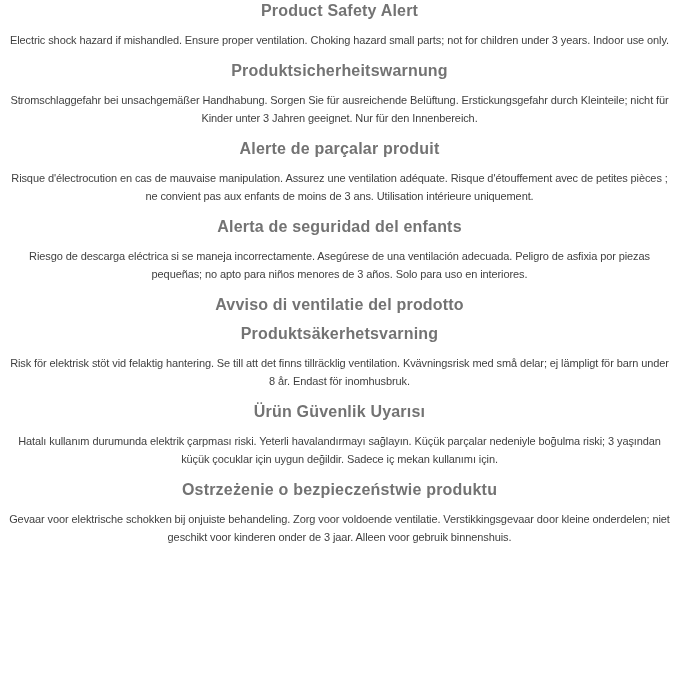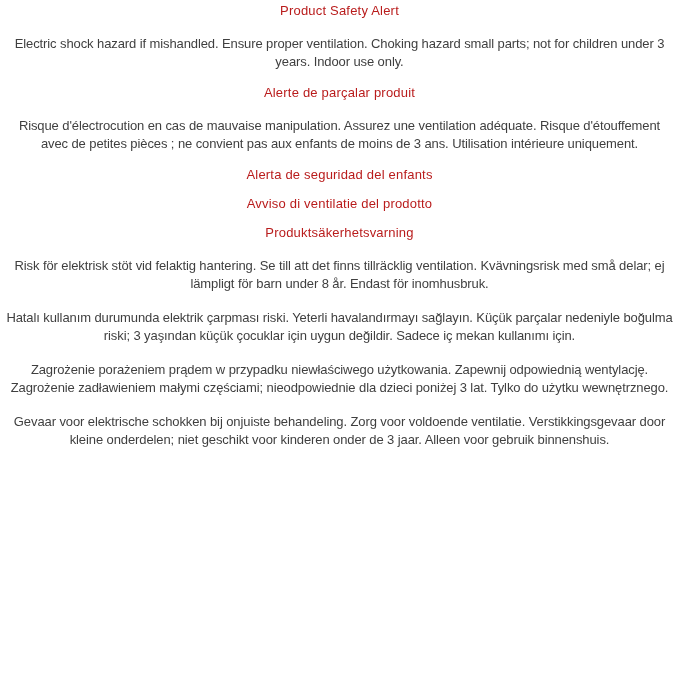--- a/index.html
+++ b/index.html
@@ -15,70 +15,76 @@
   }
   .doc {
     box-sizing: border-box;
     width: 679px;
     padding: 2px 6px 0 6px;
   }
   .safety-section {
     text-align: center;
   }
   .section-heading {
-    font-size: 13px;
-    font-weight: 400;
+    font-size: 16px;
+    font-weight: 700;
     line-height: 17px;
-    color: #b91c1c;
+    color: #737373;
     letter-spacing: 0.2px;
     margin: 0 0 12px 0;
   }
   .section-body {
-    font-size: 13px;
+    font-size: 11px;
     font-weight: 400;
     line-height: 18px;
     color: #3f3f3f;
     letter-spacing: -0.1px;
-    margin: 16px auto 13px auto;
+    margin: 8px auto 13px auto;
     max-width: 667px;
   }
 </style>
 </head>
 <body>
 
 <main class="doc">
 
   <section class="safety-section">
     <h2 class="section-heading">Product Safety Alert</h2>
     <p class="section-body">Electric shock hazard if mishandled. Ensure proper ventilation. Choking hazard small parts; not for children under 3 years. Indoor use only.</p>
   </section>
 
+  <section class="safety-section">
+    <h2 class="section-heading">Produktsicherheitswarnung</h2>
+    <p class="section-body">Stromschlaggefahr bei unsachgemäßer Handhabung. Sorgen Sie für ausreichende Belüftung. Erstickungsgefahr durch Kleinteile; nicht für Kinder unter 3 Jahren geeignet. Nur für den Innenbereich.</p>
+  </section>
 
   <section class="safety-section">
     <h2 class="section-heading">Alerte de parçalar produit</h2>
     <p class="section-body">Risque d'électrocution en cas de mauvaise manipulation. Assurez une ventilation adéquate. Risque d'étouffement avec de petites pièces ; ne convient pas aux enfants de moins de 3 ans. Utilisation intérieure uniquement.</p>
   </section>
 
   <section class="safety-section">
     <h2 class="section-heading">Alerta de seguridad del enfants</h2>
+    <p class="section-body">Riesgo de descarga eléctrica si se maneja incorrectamente. Asegúrese de una ventilación adecuada. Peligro de asfixia por piezas pequeñas; no apto para niños menores de 3 años. Solo para uso en interiores.</p>
   </section>
 
   <section class="safety-section">
     <h2 class="section-heading">Avviso di ventilatie del prodotto</h2>
   </section>
 
   <section class="safety-section">
     <h2 class="section-heading">Produktsäkerhetsvarning</h2>
     <p class="section-body">Risk för elektrisk stöt vid felaktig hantering. Se till att det finns tillräcklig ventilation. Kvävningsrisk med små delar; ej lämpligt för barn under 8 år. Endast för inomhusbruk.</p>
   </section>
 
   <section class="safety-section">
+    <h2 class="section-heading">Ürün Güvenlik Uyarısı</h2>
     <p class="section-body">Hatalı kullanım durumunda elektrik çarpması riski. Yeterli havalandırmayı sağlayın. Küçük parçalar nedeniyle boğulma riski; 3 yaşından küçük çocuklar için uygun değildir. Sadece iç mekan kullanımı için.</p>
   </section>
 
   <section class="safety-section">
-    <p class="section-body">Zagrożenie porażeniem prądem w przypadku niewłaściwego użytkowania. Zapewnij odpowiednią wentylację. Zagrożenie zadławieniem małymi częściami; nieodpowiednie dla dzieci poniżej 3 lat. Tylko do użytku wewnętrznego.</p>
+    <h2 class="section-heading">Ostrzeżenie o bezpieczeństwie produktu</h2>
   </section>
 
   <section class="safety-section">
     <p class="section-body">Gevaar voor elektrische schokken bij onjuiste behandeling. Zorg voor voldoende ventilatie. Verstikkingsgevaar door kleine onderdelen; niet geschikt voor kinderen onder de 3 jaar. Alleen voor gebruik binnenshuis.</p>
   </section>
 </main>
 
 </body></html>

